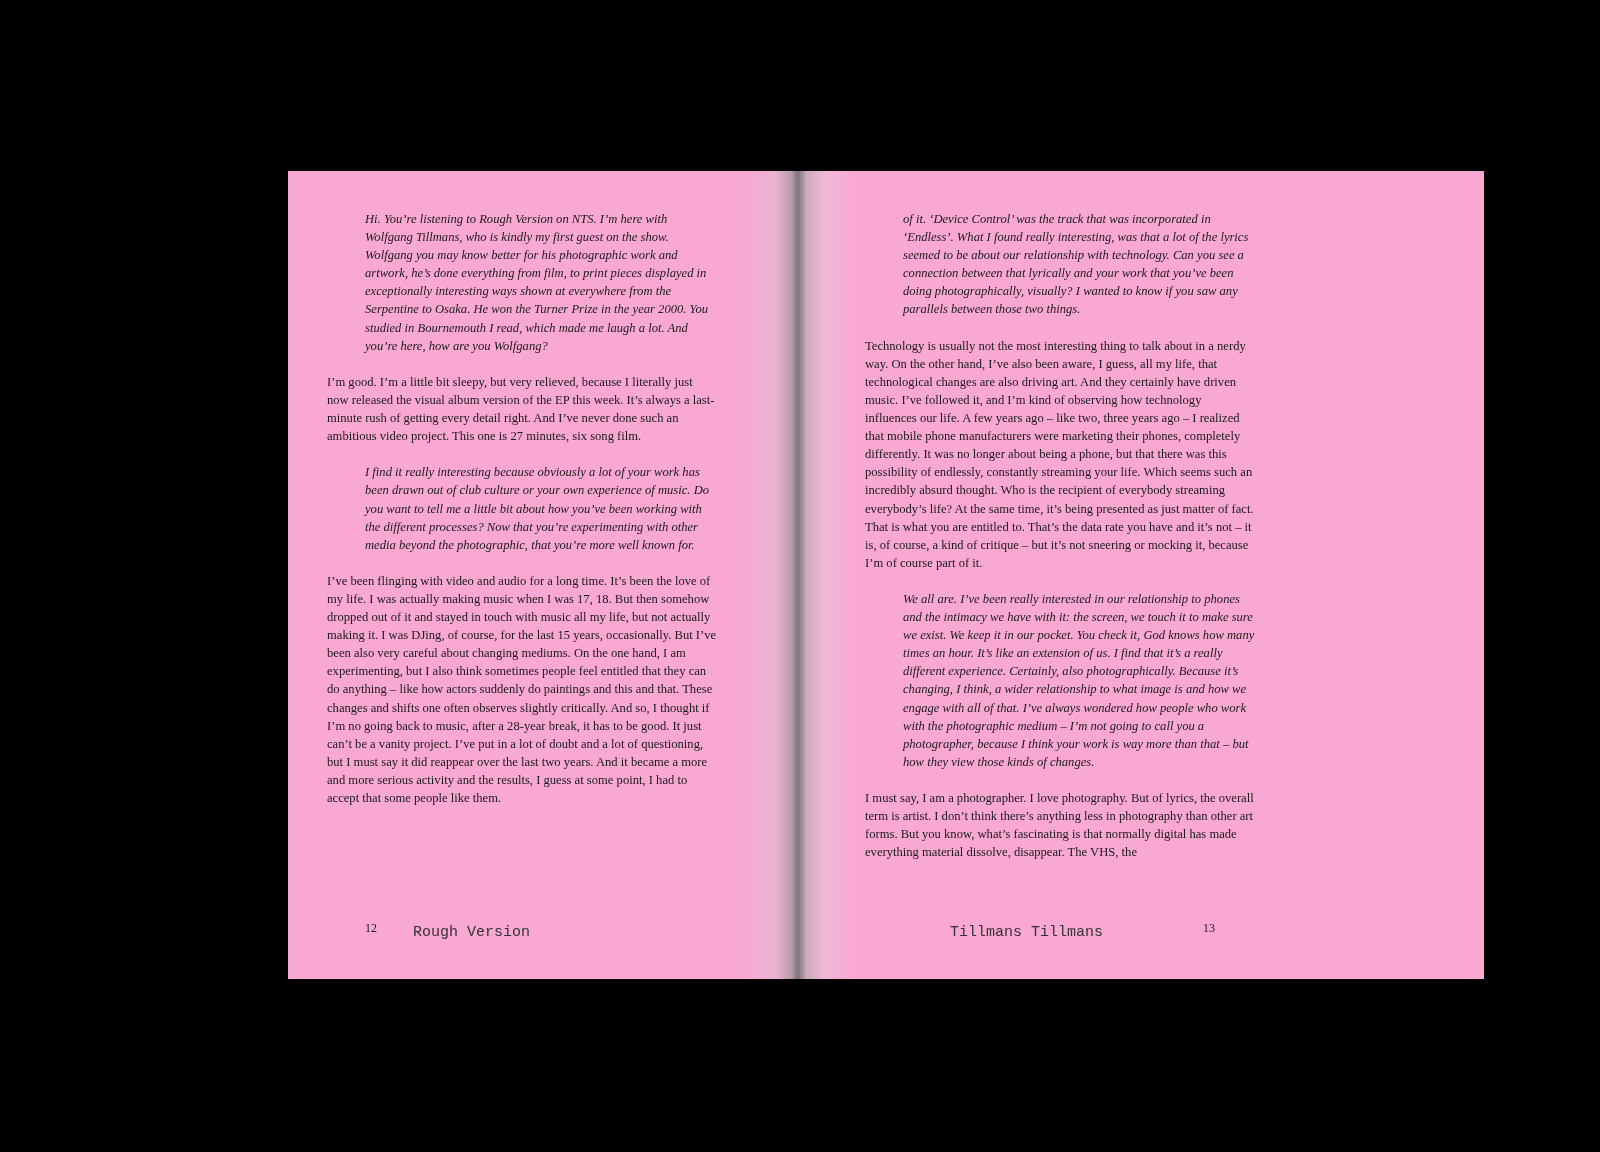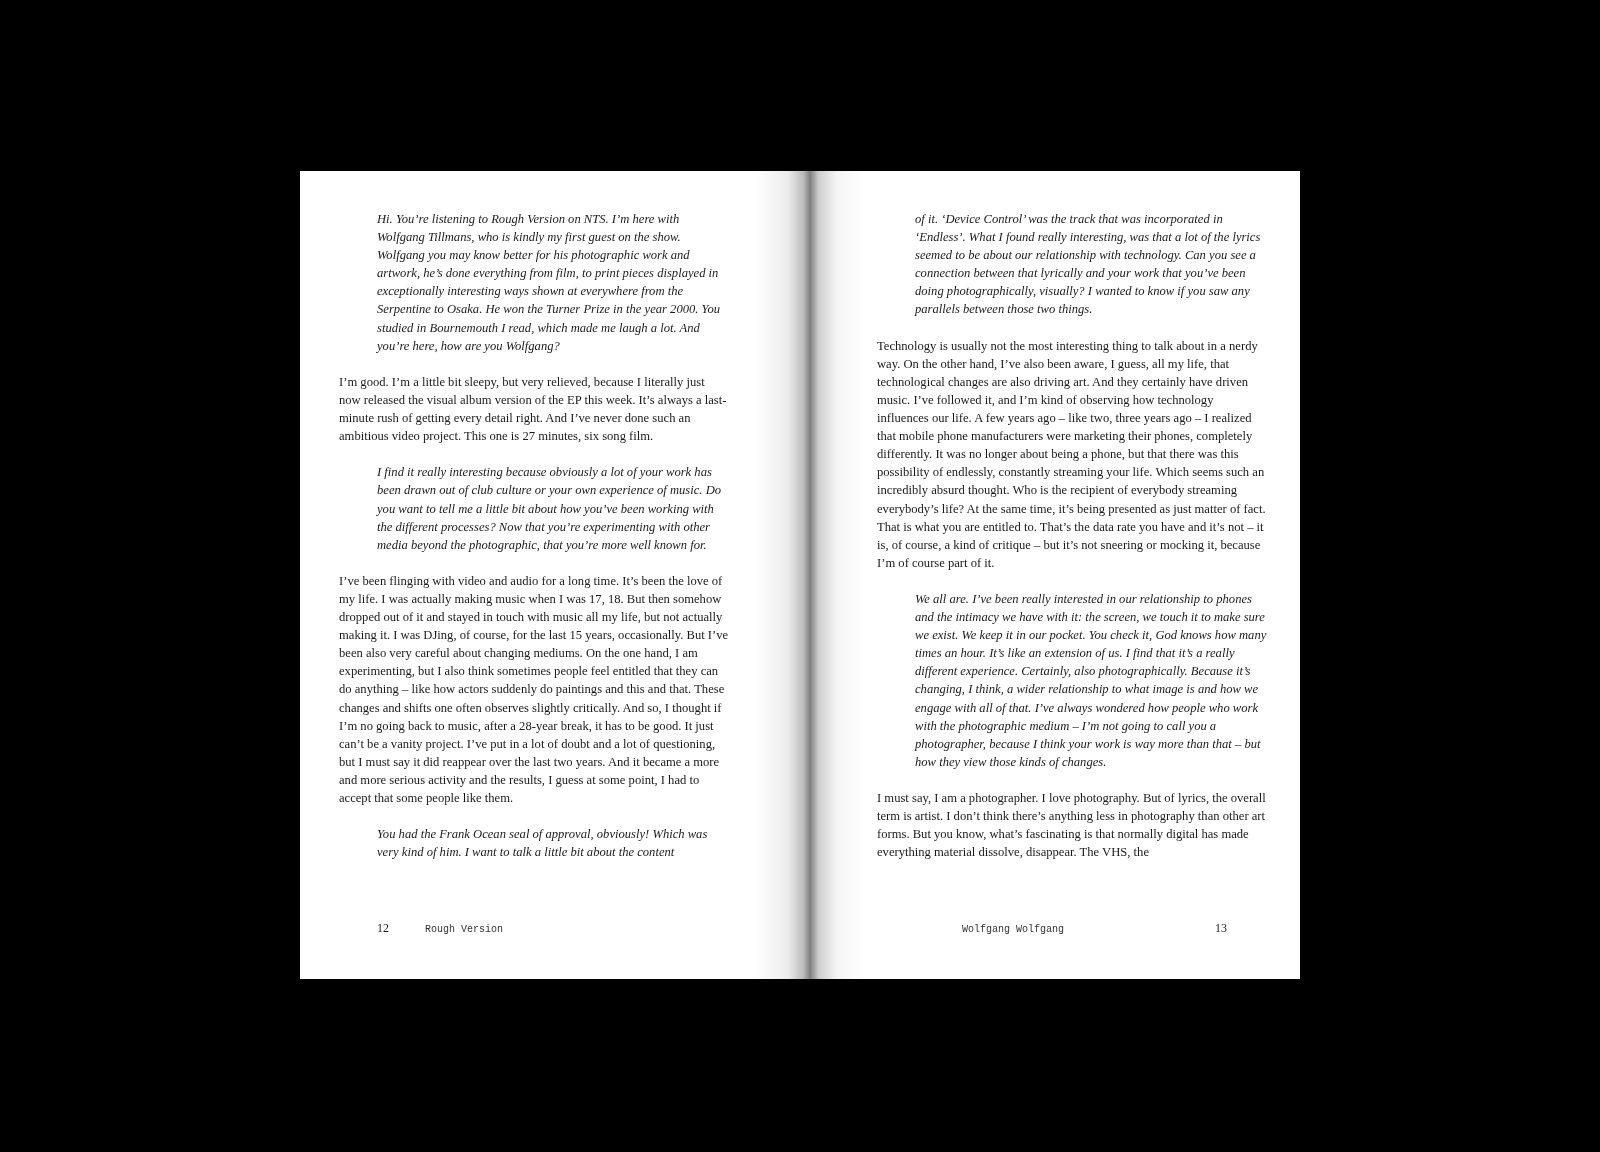--- a/index.html
+++ b/index.html
@@ -3,23 +3,23 @@
 <meta charset="utf-8">
 <style>
   html, body { margin: 0; padding: 0; }
   body {
     width: 1600px; height: 1152px; background: #000;
     position: relative; overflow: hidden;
     font-family: "Liberation Serif", "DejaVu Serif", serif;
     color: #1a1a1a;
   }
   .spread {
-    position: absolute; left: 300px; top: 171px;
-    width: 1000px; height: 808px;
-    background: #ffffff;
+    position: absolute; left: 288px; top: 171px;
+    width: 1196px; height: 808px;
+    background: #f9a8d4;
   }
   .gutter {
     position: absolute; top: 0; left: 455px; width: 110px; height: 100%;
     background: linear-gradient(to right,
       rgba(255,255,255,0) 0%,
       rgba(200,200,200,0.35) 30%,
       rgba(150,150,150,0.65) 44%,
       rgba(105,105,105,0.85) 50%,
       rgba(175,175,175,0.6) 58%,
       rgba(225,225,225,0.3) 75%,
@@ -33,48 +33,47 @@
   .page.left  .text-col { left: 39px; width: 390px; }
   .page.right .text-col { left: 77px; width: 390px; }
   p { margin: 0 0 18.1px 0; }
   p.q { font-style: italic; margin-left: 38px; }
   .folio {
     position: absolute; top: 750px; font-size: 12px;
   }
   .running {
     position: absolute; top: 753px;
     font-family: "Liberation Mono", "DejaVu Sans Mono", monospace;
-    font-size: 10px; color: #333;
+    font-size: 15px; color: #333;
   }
   .page.left .folio { left: 77px; }
   .page.left .running { left: 125px; }
   .page.right .running { left: 162px; }
   .page.right .folio { left: 415px; text-align: right; }
 </style>
 </head>
 <body>
 
 <div class="spread">
   <div class="page left">
     <div class="text-col">
       <p class="q">Hi. You’re listening to Rough Version on NTS. I’m here with Wolfgang Tillmans, who is kindly my first guest on the show. Wolfgang you may know better for his photographic work and artwork, he’s done everything from film, to print pieces dis­played in exceptionally interesting ways shown at everywhere from the Serpentine to Osaka. He won the Turner Prize in the year 2000. You studied in Bournemouth I read, which made me laugh a lot. And you’re here, how are you Wolfgang?</p>
       <p class="a">I’m good. I’m a little bit sleepy, but very relieved, because I literally just now released the visual album version of the EP this week. It’s always a last-minute rush of getting every detail right. And I’ve never done such an ambitious video project. This one is 27 minutes, six song film.</p>
       <p class="q">I find it really interesting because obviously a lot of your work has been drawn out of club culture or your own experience of music. Do you want to tell me a little bit about how you’ve been working with the different processes? Now that you’re experi­menting with other media beyond the photographic, that you’re more well known for.</p>
       <p class="a">I’ve been flinging with video and audio for a long time. It’s been the love of my life. I was actually making music when I was 17, 18. But then somehow dropped out of it and stayed in touch with music all my life, but not actually making it. I was DJing, of course, for the last 15 years, occasionally. But I’ve been also very careful about changing mediums. On the one hand, I am experimenting, but I also think some­times people feel entitled that they can do anything – like how actors suddenly do paintings and this and that. These changes and shifts one often observes slightly critically. And so, I thought if I’m no going back to music, after a 28-year break, it has to be good. It just can’t be a vanity project. I’ve put in a lot of doubt and a lot of questioning, but I must say it did reappear over the last two years. And it became a more and more serious activity and the results, I guess at some point, I had to accept that some people like them.</p>
-      <p class="q">You had the Frank Ocean seal of approval, obviously! Which was very kind of him. I want to talk a little bit about the content</p>
     </div>
     <span class="folio">12</span>
     <span class="running">Rough Version</span>
   </div>
 
   <div class="page right">
     <div class="text-col">
       <p class="q">of it. ‘Device Control’ was the track that was incorporated in ‘Endless’. What I found really interesting, was that a lot of the lyrics seemed to be about our relationship with technology. Can you see a connection between that lyrically and your work that you’ve been doing photographically, visually? I wanted to know if you saw any parallels between those two things.</p>
       <p class="a">Technology is usually not the most interesting thing to talk about in a nerdy way. On the other hand, I’ve also been aware, I guess, all my life, that technological changes are also driving art. And they certainly have driven music. I’ve followed it, and I’m kind of observing how technology influences our life. A few years ago – like two, three years ago – I realized that mobile phone manufacturers were marketing their phones, completely differently. It was no longer about being a phone, but that there was this possibility of endlessly, constantly streaming your life. Which seems such an incredibly absurd thought. Who is the recipient of everybody streaming everybody’s life? At the same time, it’s being presented as just matter of fact. That is what you are entitled to. That’s the data rate you have and it’s not – it is, of course, a kind of critique – but it’s not sneering or mocking it, because I’m of course part of it.</p>
       <p class="q">We all are. I’ve been really interested in our relationship to phones and the intimacy we have with it: the screen, we touch it to make sure we exist. We keep it in our pocket. You check it, God knows how many times an hour. It’s like an extension of us. I find that it’s a really different experience. Certainly, also photographically. Because it’s changing, I think, a wider rela­tionship to what image is and how we engage with all of that. I’ve always wondered how people who work with the photo­graphic medium – I’m not going to call you a photographer, because I think your work is way more than that – but how they view those kinds of changes.</p>
       <p class="a">I must say, I am a photographer. I love photography. But of lyrics, the overall term is artist. I don’t think there’s anything less in photography than other art forms. But you know, what’s fascinating is that normally digital has made everything material dissolve, disappear. The VHS, the</p>
     </div>
-    <span class="running">Wolfgang Wolfgang</span>
+    <span class="running">Tillmans Tillmans</span>
     <span class="folio">13</span>
   </div>
 
   <div class="gutter"></div>
 </div>
 
 </body></html>

